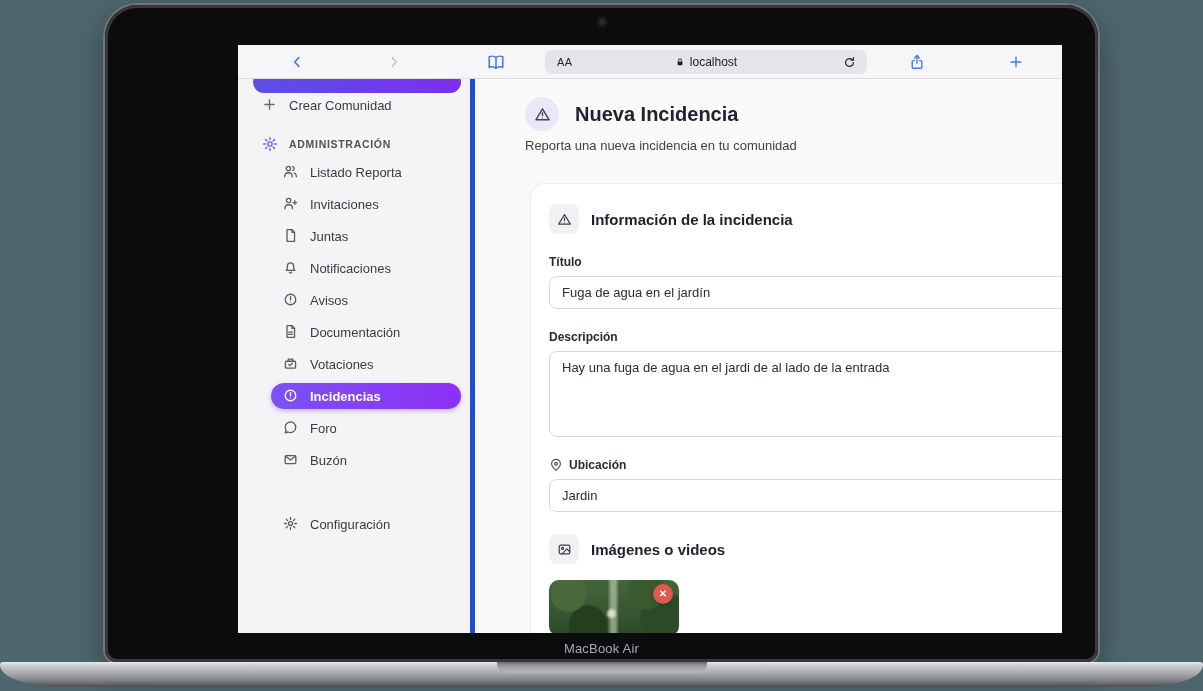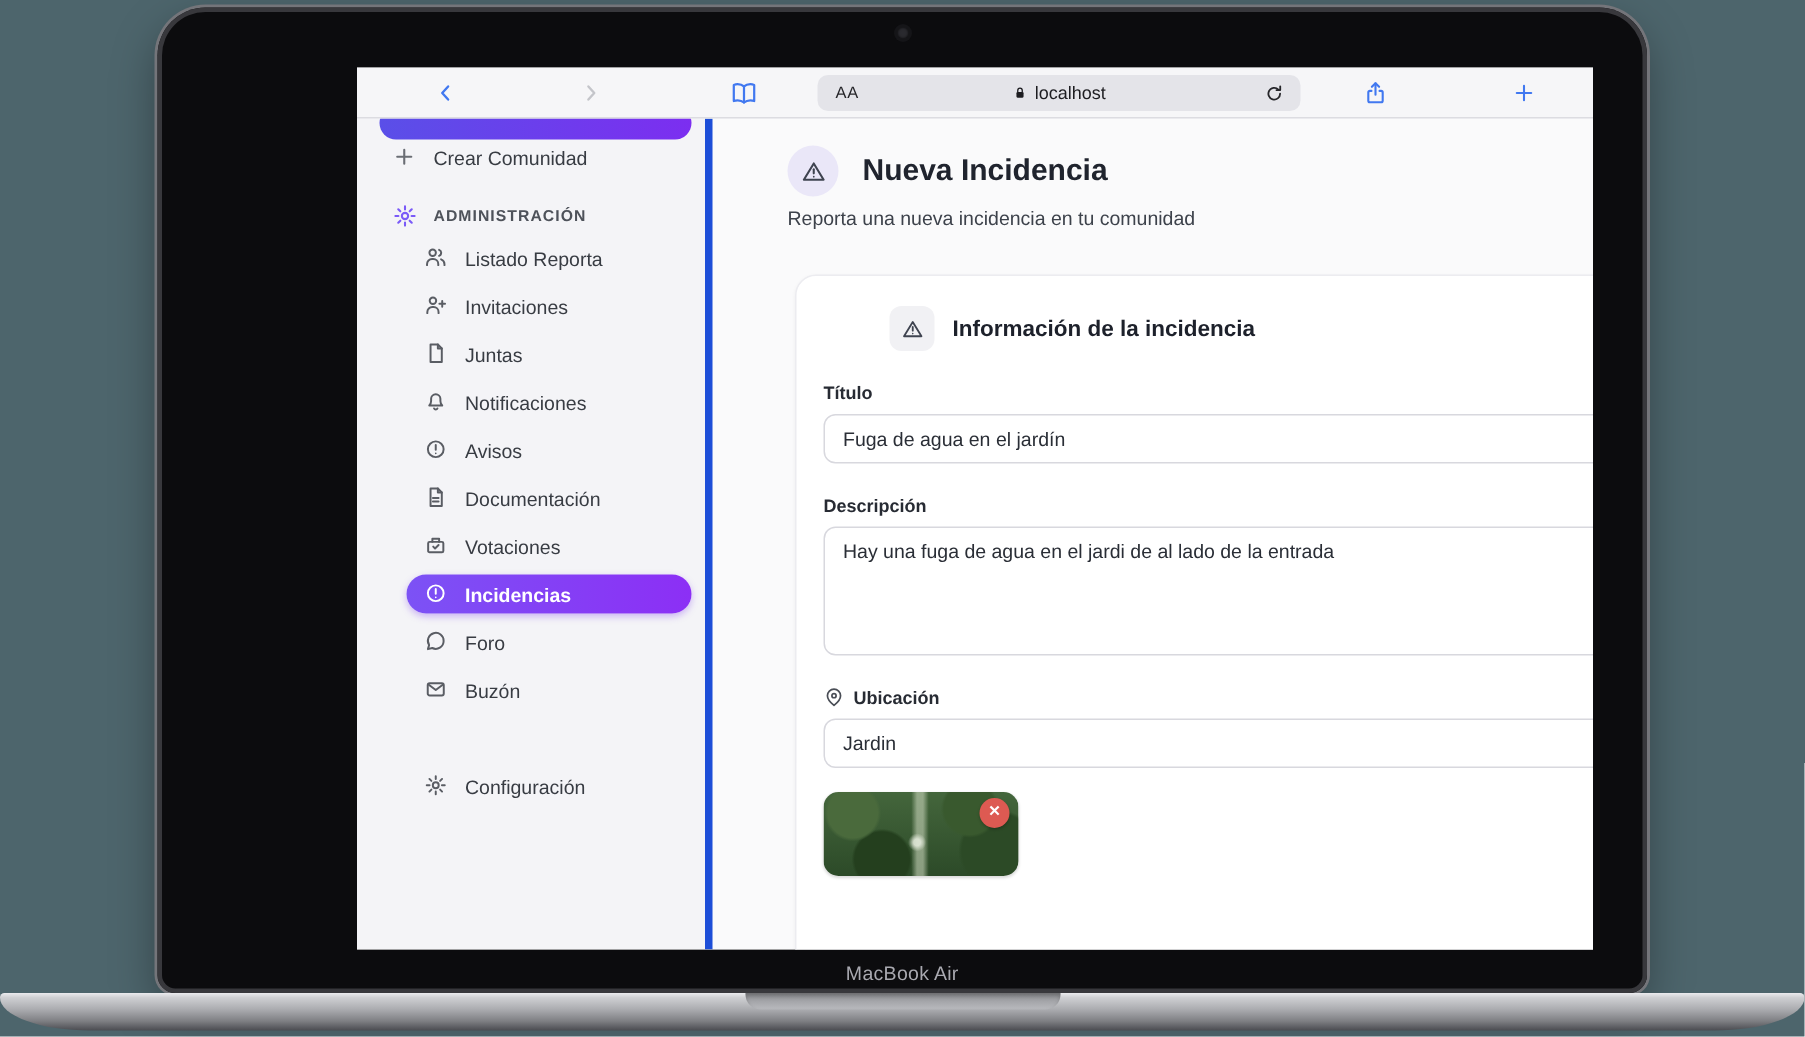--- a/index.html
+++ b/index.html
@@ -57,21 +57,21 @@
   .main { flex:1; background:#fafafb; padding:18px 0 0 50px; }
   .page-head { display:flex; align-items:center; gap:16px; }
   .head-badge { width:34px; height:34px; border-radius:50%; background:#eae7f8; color:#3f4450;
                 display:flex; align-items:center; justify-content:center; flex:none; }
   .page-title { font-size:20px; font-weight:700; color:#20242e; }
   .page-sub { margin-top:7px; font-size:13px; color:#3d424b; }
 
   .card { margin-top:30px; margin-left:5px; width:610px; height:470px; background:#ffffff;
           border:1px solid #ececf0; border-radius:14px; box-shadow:0 1px 3px rgba(16,24,40,.05);
           padding:20px 18px 0 18px; }
-  .sect { display:flex; align-items:center; gap:12px;margin-left:44px; }
+  .sect { display:flex; align-items:center; gap:12px; }
   .sect-badge { width:30px; height:30px; border-radius:8px; background:#f1f1f4; color:#3f4450;
                 display:flex; align-items:center; justify-content:center; flex:none; }
   .sect-title { font-size:15px; font-weight:700; color:#1d212b; }
 
   .fblock { width:548px; }
   .frow { display:flex; justify-content:space-between; margin-top:21px; }
   .flabel { font-size:12px; font-weight:600; color:#272b33; display:flex; align-items:center; gap:6px; }
   .flabel .licon { width:14px; height:14px; color:#4a4e56; display:flex; }
   .req { font-size:12px; color:#e5484d; font-weight:700; }
   .txt { margin-top:7px; width:548px; height:33px; border:1px solid #d8d8de; border-radius:8px;
@@ -357,20 +357,30 @@
                       <circle cx="8" cy="6.6" r="1.6"></circle>
                     </svg>
                 </span>
                 <span>Ubicación</span>
               </span>
               <span class="req">*</span>
             </div>
             <input class="txt" type="text" value="Jardin" style="">
           </div>
 
+          <div class="sect" style="margin-top:22px;">
+            <span class="sect-badge">
+              <svg width="15" height="15" viewBox="0 0 16 16" fill="none" stroke="currentColor" stroke-width="1.3" stroke-linecap="round" stroke-linejoin="round">
+                  <rect x="2.4" y="3.4" width="11.2" height="9.2" rx="1.5"></rect>
+                  <circle cx="5.9" cy="6.8" r="1.1"></circle>
+                  <path d="M13.6 10.4l-3-3-5.2 5.2"></path>
+                </svg>
+            </span>
+            <span class="sect-title">Imágenes o videos</span>
+          </div>
 
           <div class="thumb">
             <button class="thumb-x">✕</button>
           </div>
 
         </div>
       </div>
 
     </div>
   </div>

